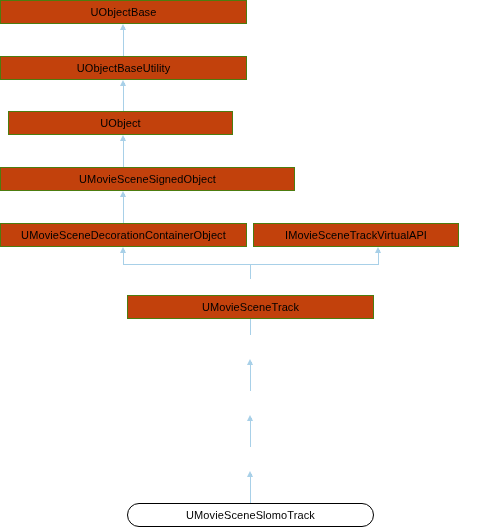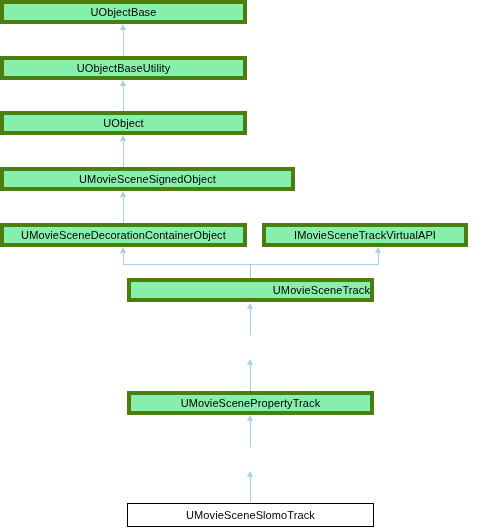--- a/index.html
+++ b/index.html
@@ -11,22 +11,22 @@
     position: relative;
     width: 500px;
     height: 528px;
     background: #ffffff;
     font-family: "Liberation Sans", sans-serif;
     overflow: hidden;
   }
   .node {
     position: absolute;
     box-sizing: border-box;
-    background: #86efac;
-    border: 4px solid #4d7c0f;
+    background: #c2410c;
+    border: 1px solid #4d7c0f;
     display: flex;
     align-items: center;
     justify-content: center;
     color: #000000;
     font-size: 11px;
     letter-spacing: 0.1px;
     white-space: nowrap;
   }
   .node.current {
     background: #ffffff;
@@ -107,43 +107,40 @@
   <div class="arrowhead" style="left:247px; top:471px;"></div>
 
   <div class="node" style="left:0px; top:0px; width:247px; height:24px;">
     <span class="node-label">UObjectBase</span>
   </div>
 
   <div class="node" style="left:0px; top:56px; width:247px; height:24px;">
     <span class="node-label">UObjectBaseUtility</span>
   </div>
 
-  <div class="node" style="left:0px; top:111px; width:247px; height:24px;">
+  <div class="node" style="left:8px; top:111px; width:225px; height:24px;">
     <span class="node-label">UObject</span>
   </div>
 
   <div class="node" style="left:0px; top:167px; width:295px; height:24px;">
     <span class="node-label">UMovieSceneSignedObject</span>
   </div>
 
   <div class="node" style="left:0px; top:223px; width:247px; height:24px;justify-content:center;">
     <span class="node-label">UMovieSceneDecorationContainerObject</span>
   </div>
 
-  <div class="node" style="left:253px; top:223px; width:206px; height:24px;margin-left:9px;">
+  <div class="node" style="left:253px; top:223px; width:206px; height:24px;">
     <span class="node-label">IMovieSceneTrackVirtualAPI</span>
   </div>
 
-  <div class="node" style="left:127px; top:278px; width:247px; height:24px;justify-content:flex-end;">
+  <div class="node" style="left:127px; top:295px; width:247px; height:24px;">
     <span class="node-label">UMovieSceneTrack</span>
   </div>
 
 
-  <div class="node" style="left:127px; top:391px; width:247px; height:24px;">
-    <span class="node-label">UMovieScenePropertyTrack</span>
-  </div>
 
 
-  <div class="node current" style="left:127px; top:503px; width:247px; height:24px;">
+  <div class="node current" style="left:127px; top:503px; width:247px; height:24px;border-radius:12px;">
     <span class="node-label">UMovieSceneSlomoTrack</span>
   </div>
 
 </div>
 
 </body></html>

